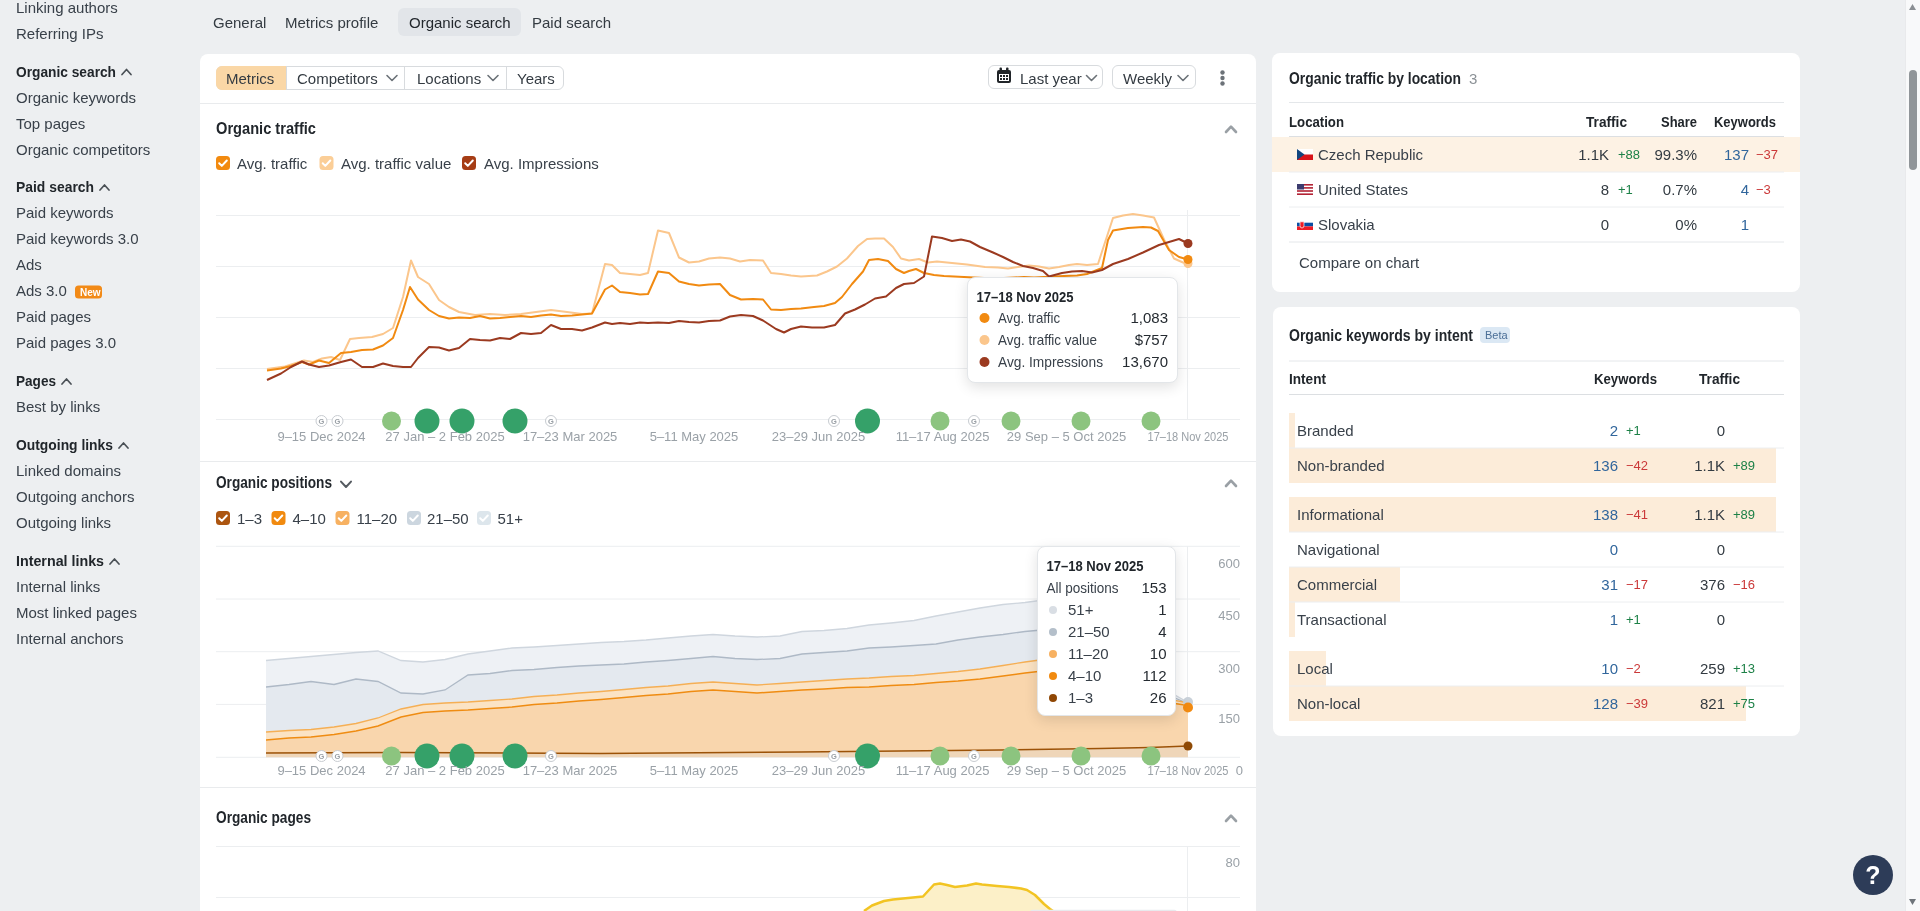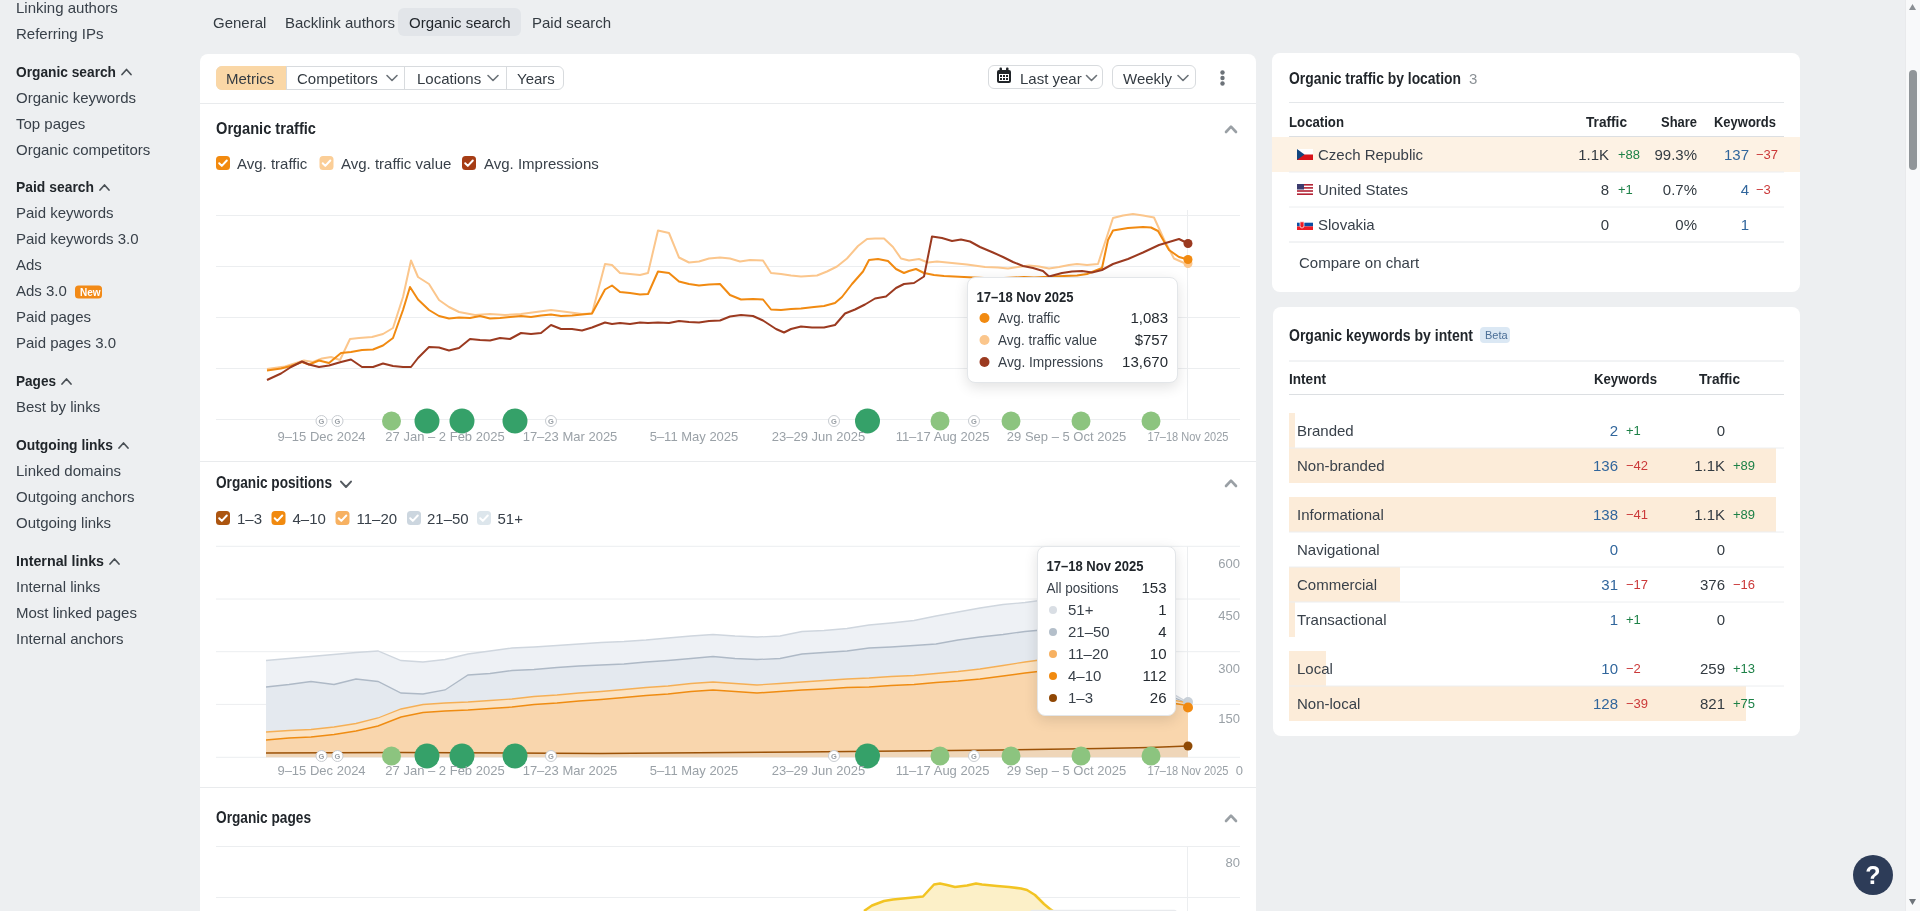--- a/index.html
+++ b/index.html
@@ -46,21 +46,21 @@
     <path d="M62 384 l4.5 -5 4.5 5"></path>
     <path d="M119 448 l4.5 -5 4.5 5"></path>
     <path d="M110 564 l4.5 -5 4.5 5"></path>
   </g>
   <rect x="75" y="285.5" width="27" height="13" rx="3.5" fill="#f28a17"></rect>
   <text x="80" y="295.5" font-size="10" font-weight="bold" fill="#fff">New</text>
 </svg>
 
 <div class="abs" style="left:398px;top:8px;width:123px;height:28px;background:#e2e5e9;border-radius:6px;"></div>
 <div class="tabtxt" style="left:213px;top:14px;">General</div>
-<div class="tabtxt" style="left:285px;top:14px;">Backlink authors</div>
+<div class="tabtxt" style="left:285px;top:14px;">Metrics profile</div>
 <div class="tabtxt" style="left:409px;top:14px;color:#23282d;">Organic search</div>
 <div class="tabtxt" style="left:532px;top:14px;">Paid search</div>
 
 <div class="card" style="left:200px;top:54px;width:1056px;height:1000px;"></div>
 
 <div class="abs" style="left:216px;top:66px;width:348px;height:24px;border:1px solid #d8dbde;border-radius:6px;background:#fff;"></div>
 <div class="abs" style="left:216px;top:66px;width:70px;height:24px;background:#fad7a6;border-radius:6px 0 0 6px;"></div>
 <div class="abs" style="left:286px;top:66px;width:1px;height:24px;background:#d8dbde;"></div>
 <div class="abs" style="left:404px;top:66px;width:1px;height:24px;background:#d8dbde;"></div>
 <div class="abs" style="left:506px;top:66px;width:1px;height:24px;background:#d8dbde;"></div>

